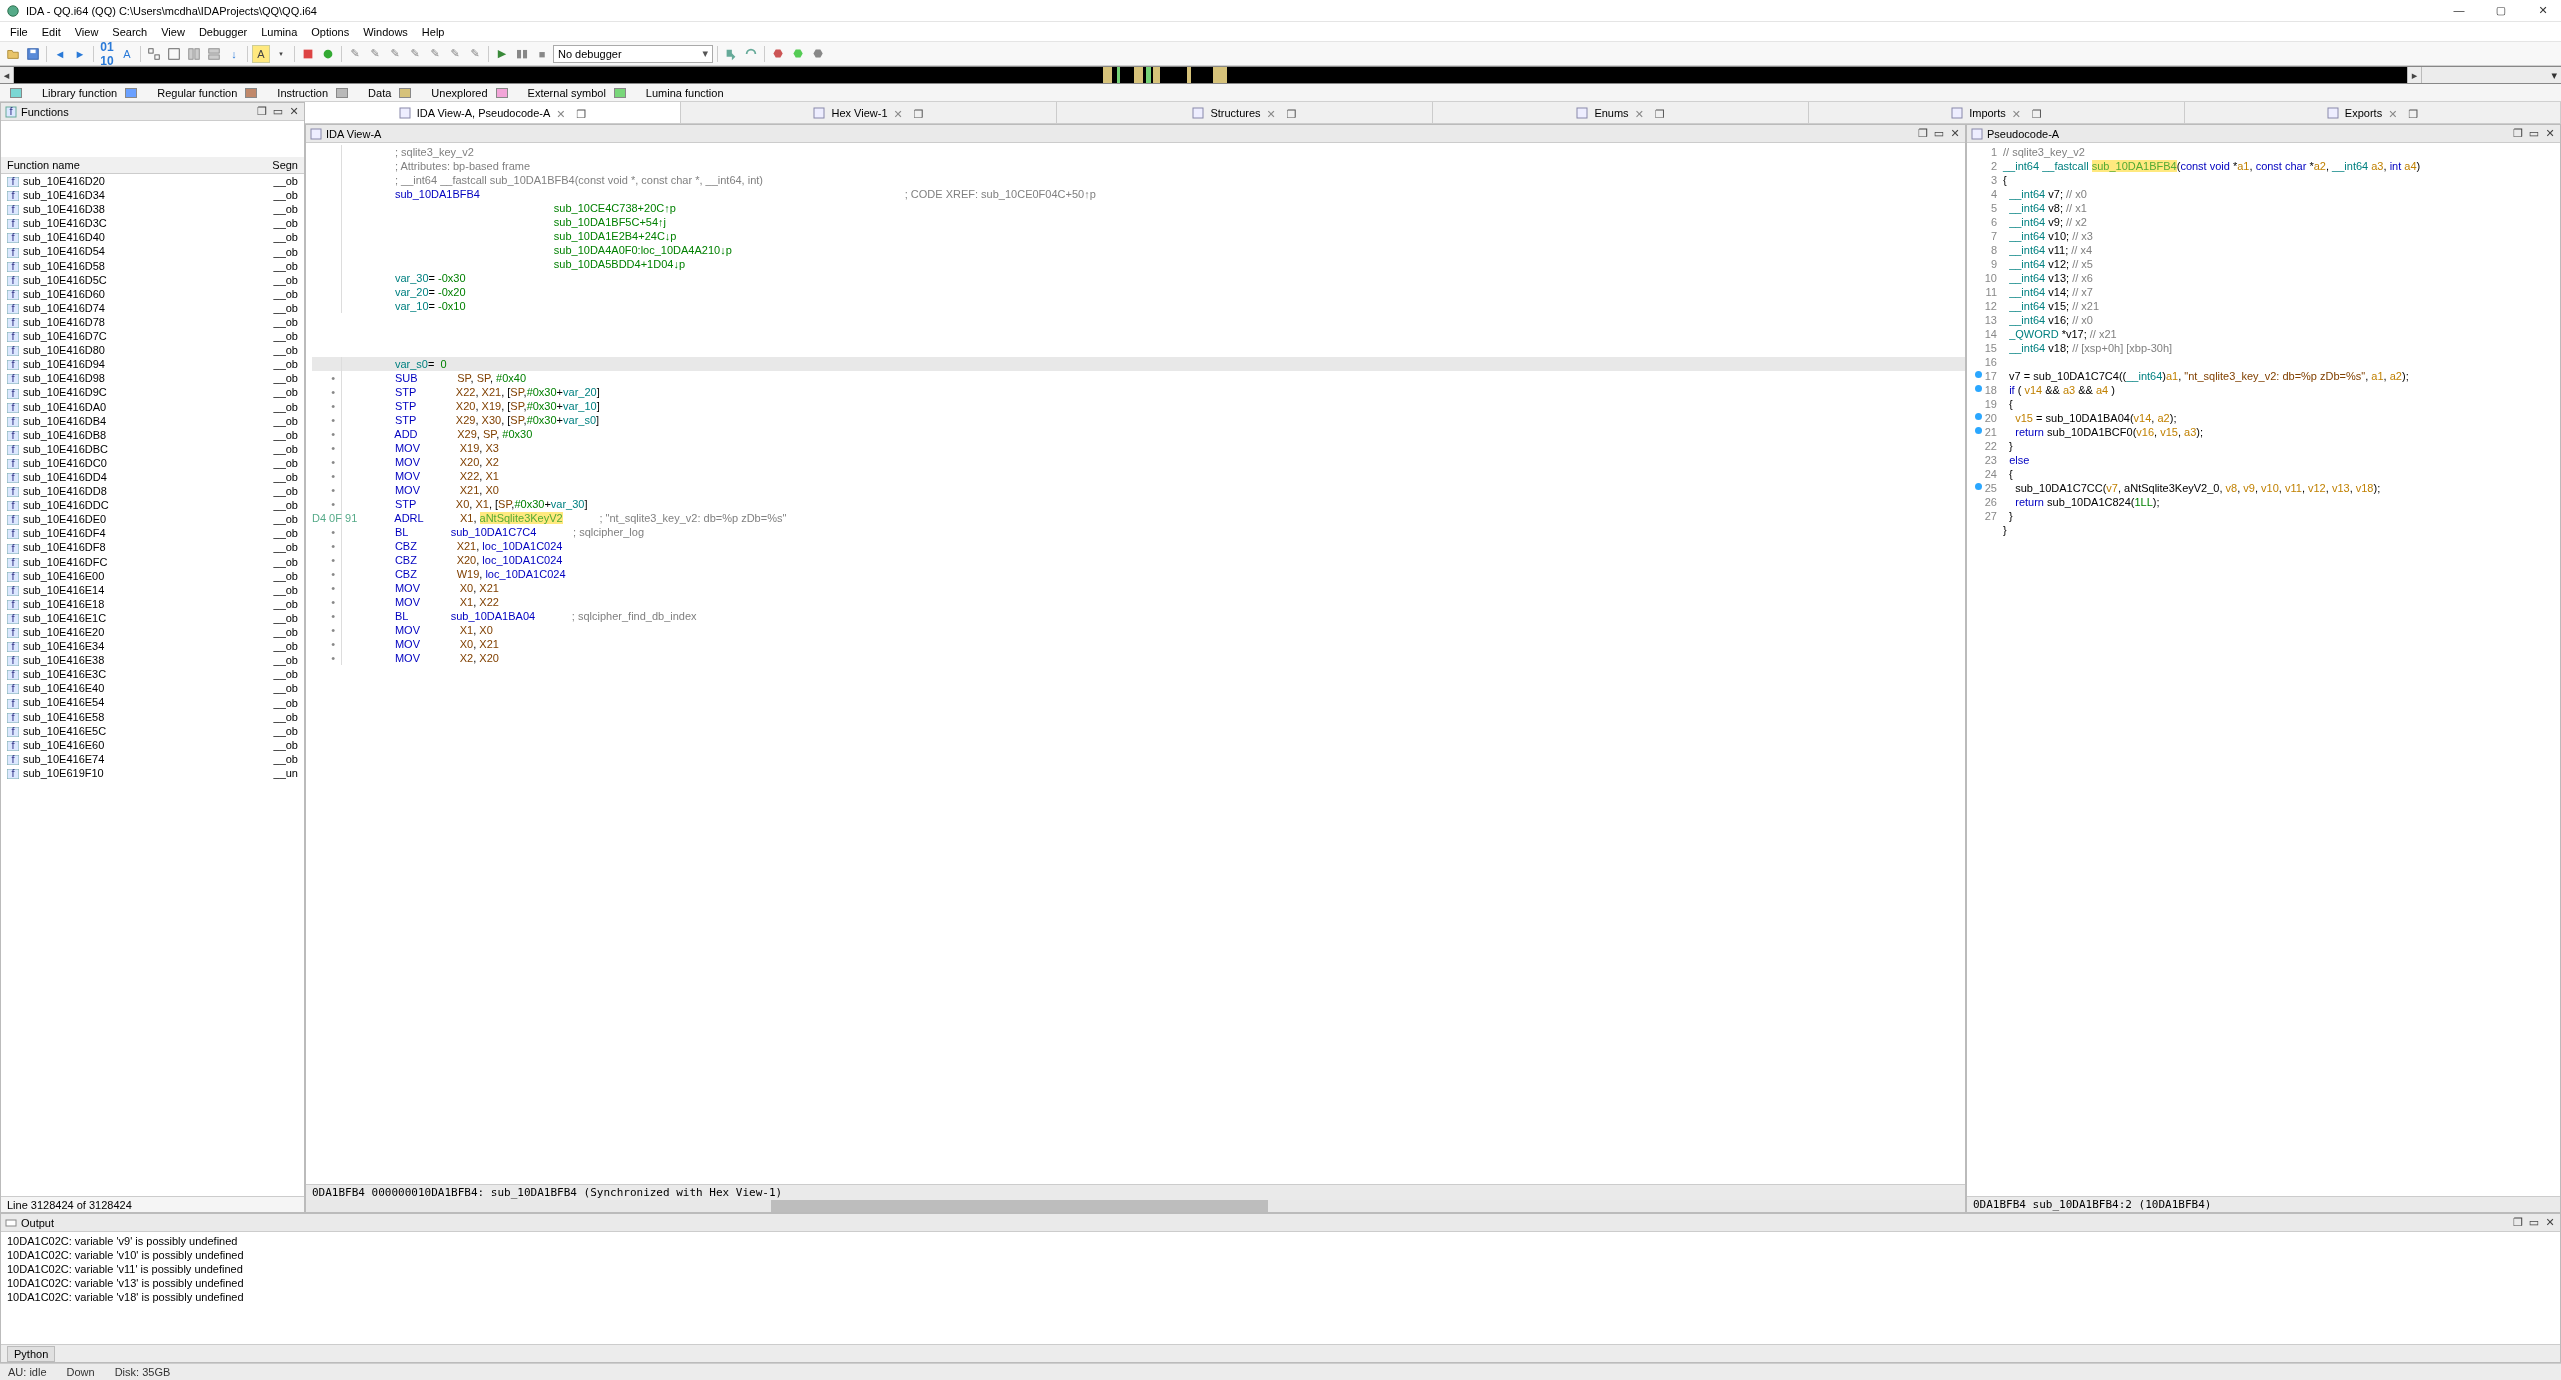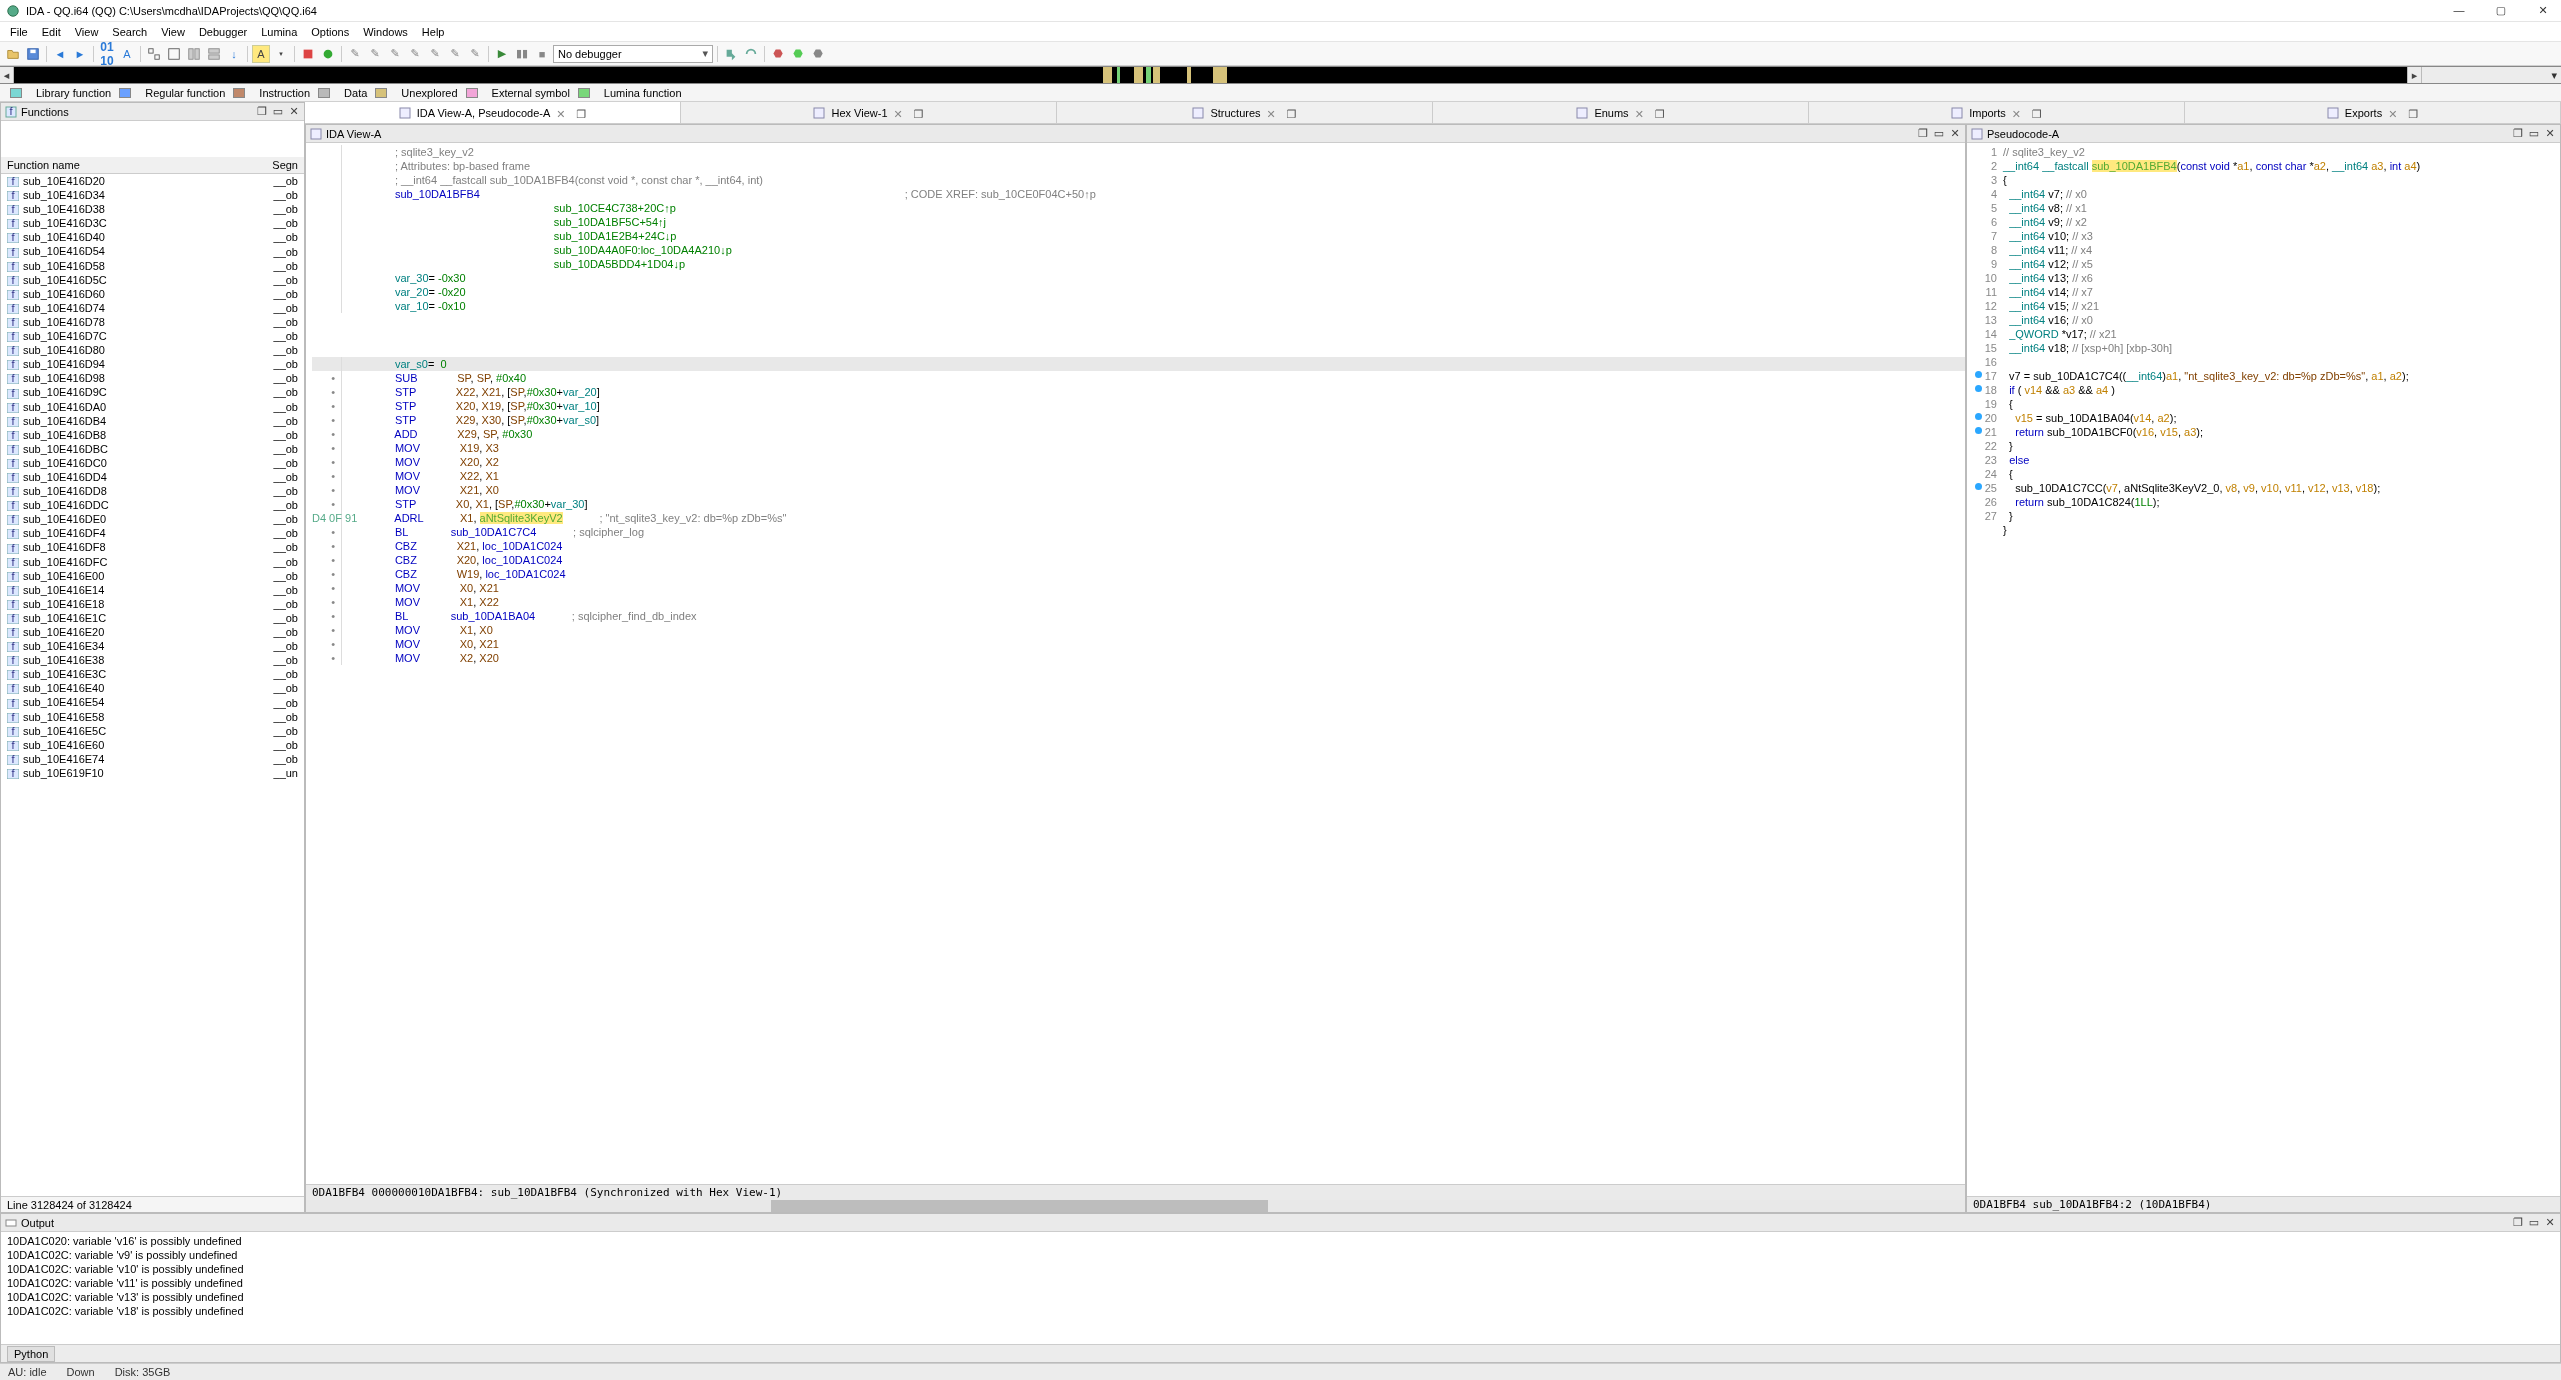--- a/index.html
+++ b/index.html
@@ -18,21 +18,21 @@
 .tbsep { width:1px; height:16px; background:#ccc; margin:0 2px; }
 .dbgsel { height:18px; min-width:160px; border:1px solid #aaa; background:#fff; padding:0 4px; font-size:11px; display:flex; align-items:center; }
 .dbgsel .dd { margin-left:auto; color:#555; }
 .navstrip { height:18px; background:#000; display:flex; align-items:stretch; border-top:1px solid #888; border-bottom:1px solid #888; }
 .navstrip .arrow { width:14px; background:#ececec; display:flex; align-items:center; justify-content:center; color:#444; border-right:1px solid #bbb; }
 .navstrip .arrow.r { border-left:1px solid #bbb; border-right:none; }
 .navstrip .navbar { flex:1; background:#000; position:relative; }
 .navstrip .navbar .seg { position:absolute; top:0; bottom:0; }
 .navstrip .wsel { width:140px; background:#ececec; border-left:1px solid #bbb; display:flex; align-items:center; padding:0 4px; color:#333; }
 .legend { height:18px; display:flex; align-items:center; gap:8px; padding:0 10px; background:#f5f5f5; border-bottom:1px solid #d0d0d0; }
-.legend .lg { display:flex; align-items:center; gap:14px; }
+.legend .lg { display:flex; align-items:center; gap:20px; }
 .legend .sw { width:12px; height:10px; border:1px solid #888; }
 .mainrow { flex:1; display:flex; min-height:0; }
 .pane { display:flex; flex-direction:column; border:1px solid #bbb; background:#fff; }
 .pane-hdr { height:18px; background:#eaeaea; display:flex; align-items:center; padding:0 4px; border-bottom:1px solid #ccc; gap:4px; }
 .pane-hdr .hicon { width:12px; height:12px; display:inline-flex; }
 .pane-hdr .hicon svg{width:12px;height:12px;}
 .pane-hdr .pctrls { margin-left:auto; display:flex; gap:4px; }
 .pane-hdr .pctrl { width:12px; height:12px; display:inline-flex; align-items:center; justify-content:center; color:#444; }
 .leftcol { width:305px; display:flex; flex-direction:column; }
 .funclist { flex:1; overflow:auto; }
@@ -703,21 +703,20 @@
           </svg>
         </span>
       <span>Output</span>
       <div class="pctrls">
         <span class="pctrl">❐</span>
         <span class="pctrl">▭</span>
         <span class="pctrl">✕</span>
       </div>
     </div>
     <div class="body" id="outbody">
-        <div>10DA1C020: variable 'v16' is possibly undefined</div>
         <div>10DA1C02C: variable 'v9' is possibly undefined</div>
         <div>10DA1C02C: variable 'v10' is possibly undefined</div>
         <div>10DA1C02C: variable 'v11' is possibly undefined</div>
         <div>10DA1C02C: variable 'v13' is possibly undefined</div>
         <div>10DA1C02C: variable 'v18' is possibly undefined</div>
       </div>
     <div class="pystrip">
       <span class="pybtn">Python</span>
       <input style="">
     </div>

